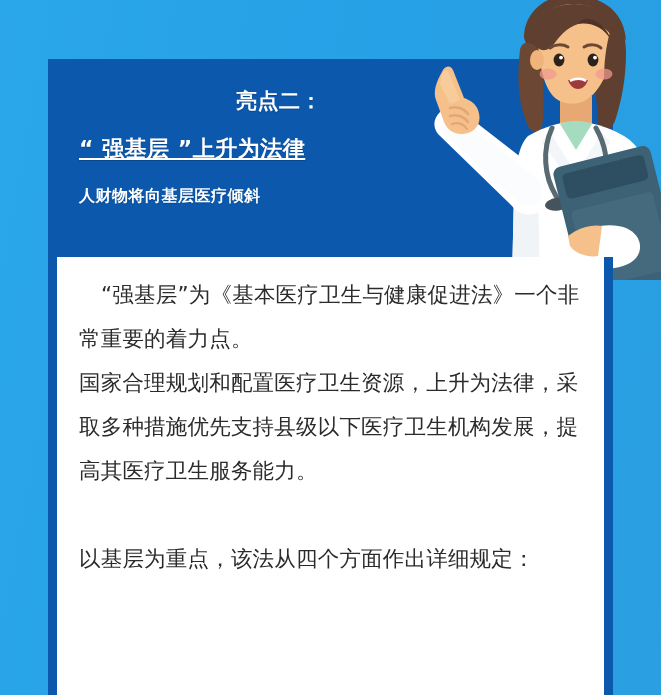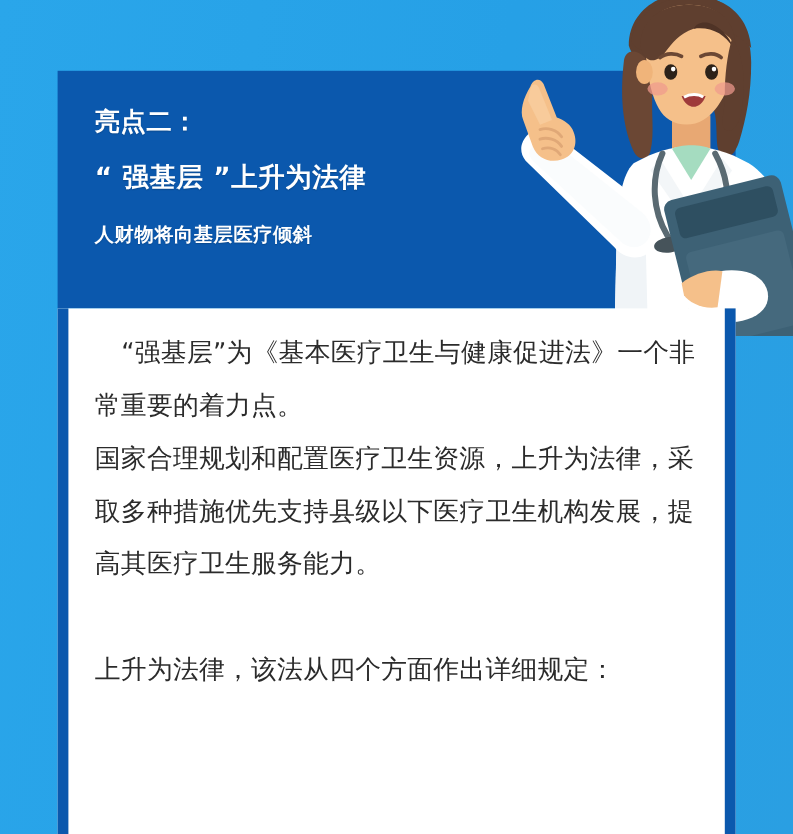--- a/index.html
+++ b/index.html
@@ -40,22 +40,22 @@
     color: #ffffff;
     font-weight: 700;
     letter-spacing: 0.5px;
     text-shadow: 0 1px 1px rgba(0,0,0,0.18);
   }
   .header-line {
     font-size: 22px;
     line-height: 47px;
     white-space: nowrap;
   }
-  .header-line.l1 { font-size: 21px; }
-  .header-line.l2 { font-size: 22px; }
+  .header-line.l1 { font-size: 21px; text-align: center; }
+  .header-line.l2 { font-size: 22px; text-decoration: underline; }
   .header-line.l3 { font-size: 16px; }
 
   
   .body-card {
     position: absolute;
     left: 48px;
     top: 257px;
     width: 565px;
     height: 438px;
     background: #ffffff;
@@ -194,17 +194,17 @@
 
       </g>
     </svg>
   </div>
 
   <div class="body-card">
     <div class="body-inner">
       <p class="para indent">“强基层”为《基本医疗卫生与健康促进法》一个非常重要的着力点。</p>
       <p class="para">国家合理规划和配置医疗卫生资源，上升为法律，采取多种措施优先支持县级以下医疗卫生机构发展，提高其医疗卫生服务能力。</p>
       <div class="spacer"></div>
-      <p class="para">上升为法律，该法从四个方面作出详细规定：</p>
+      <p class="para">以基层为重点，该法从四个方面作出详细规定：</p>
     </div>
   </div>
 
 </div>
 
 </body></html>

